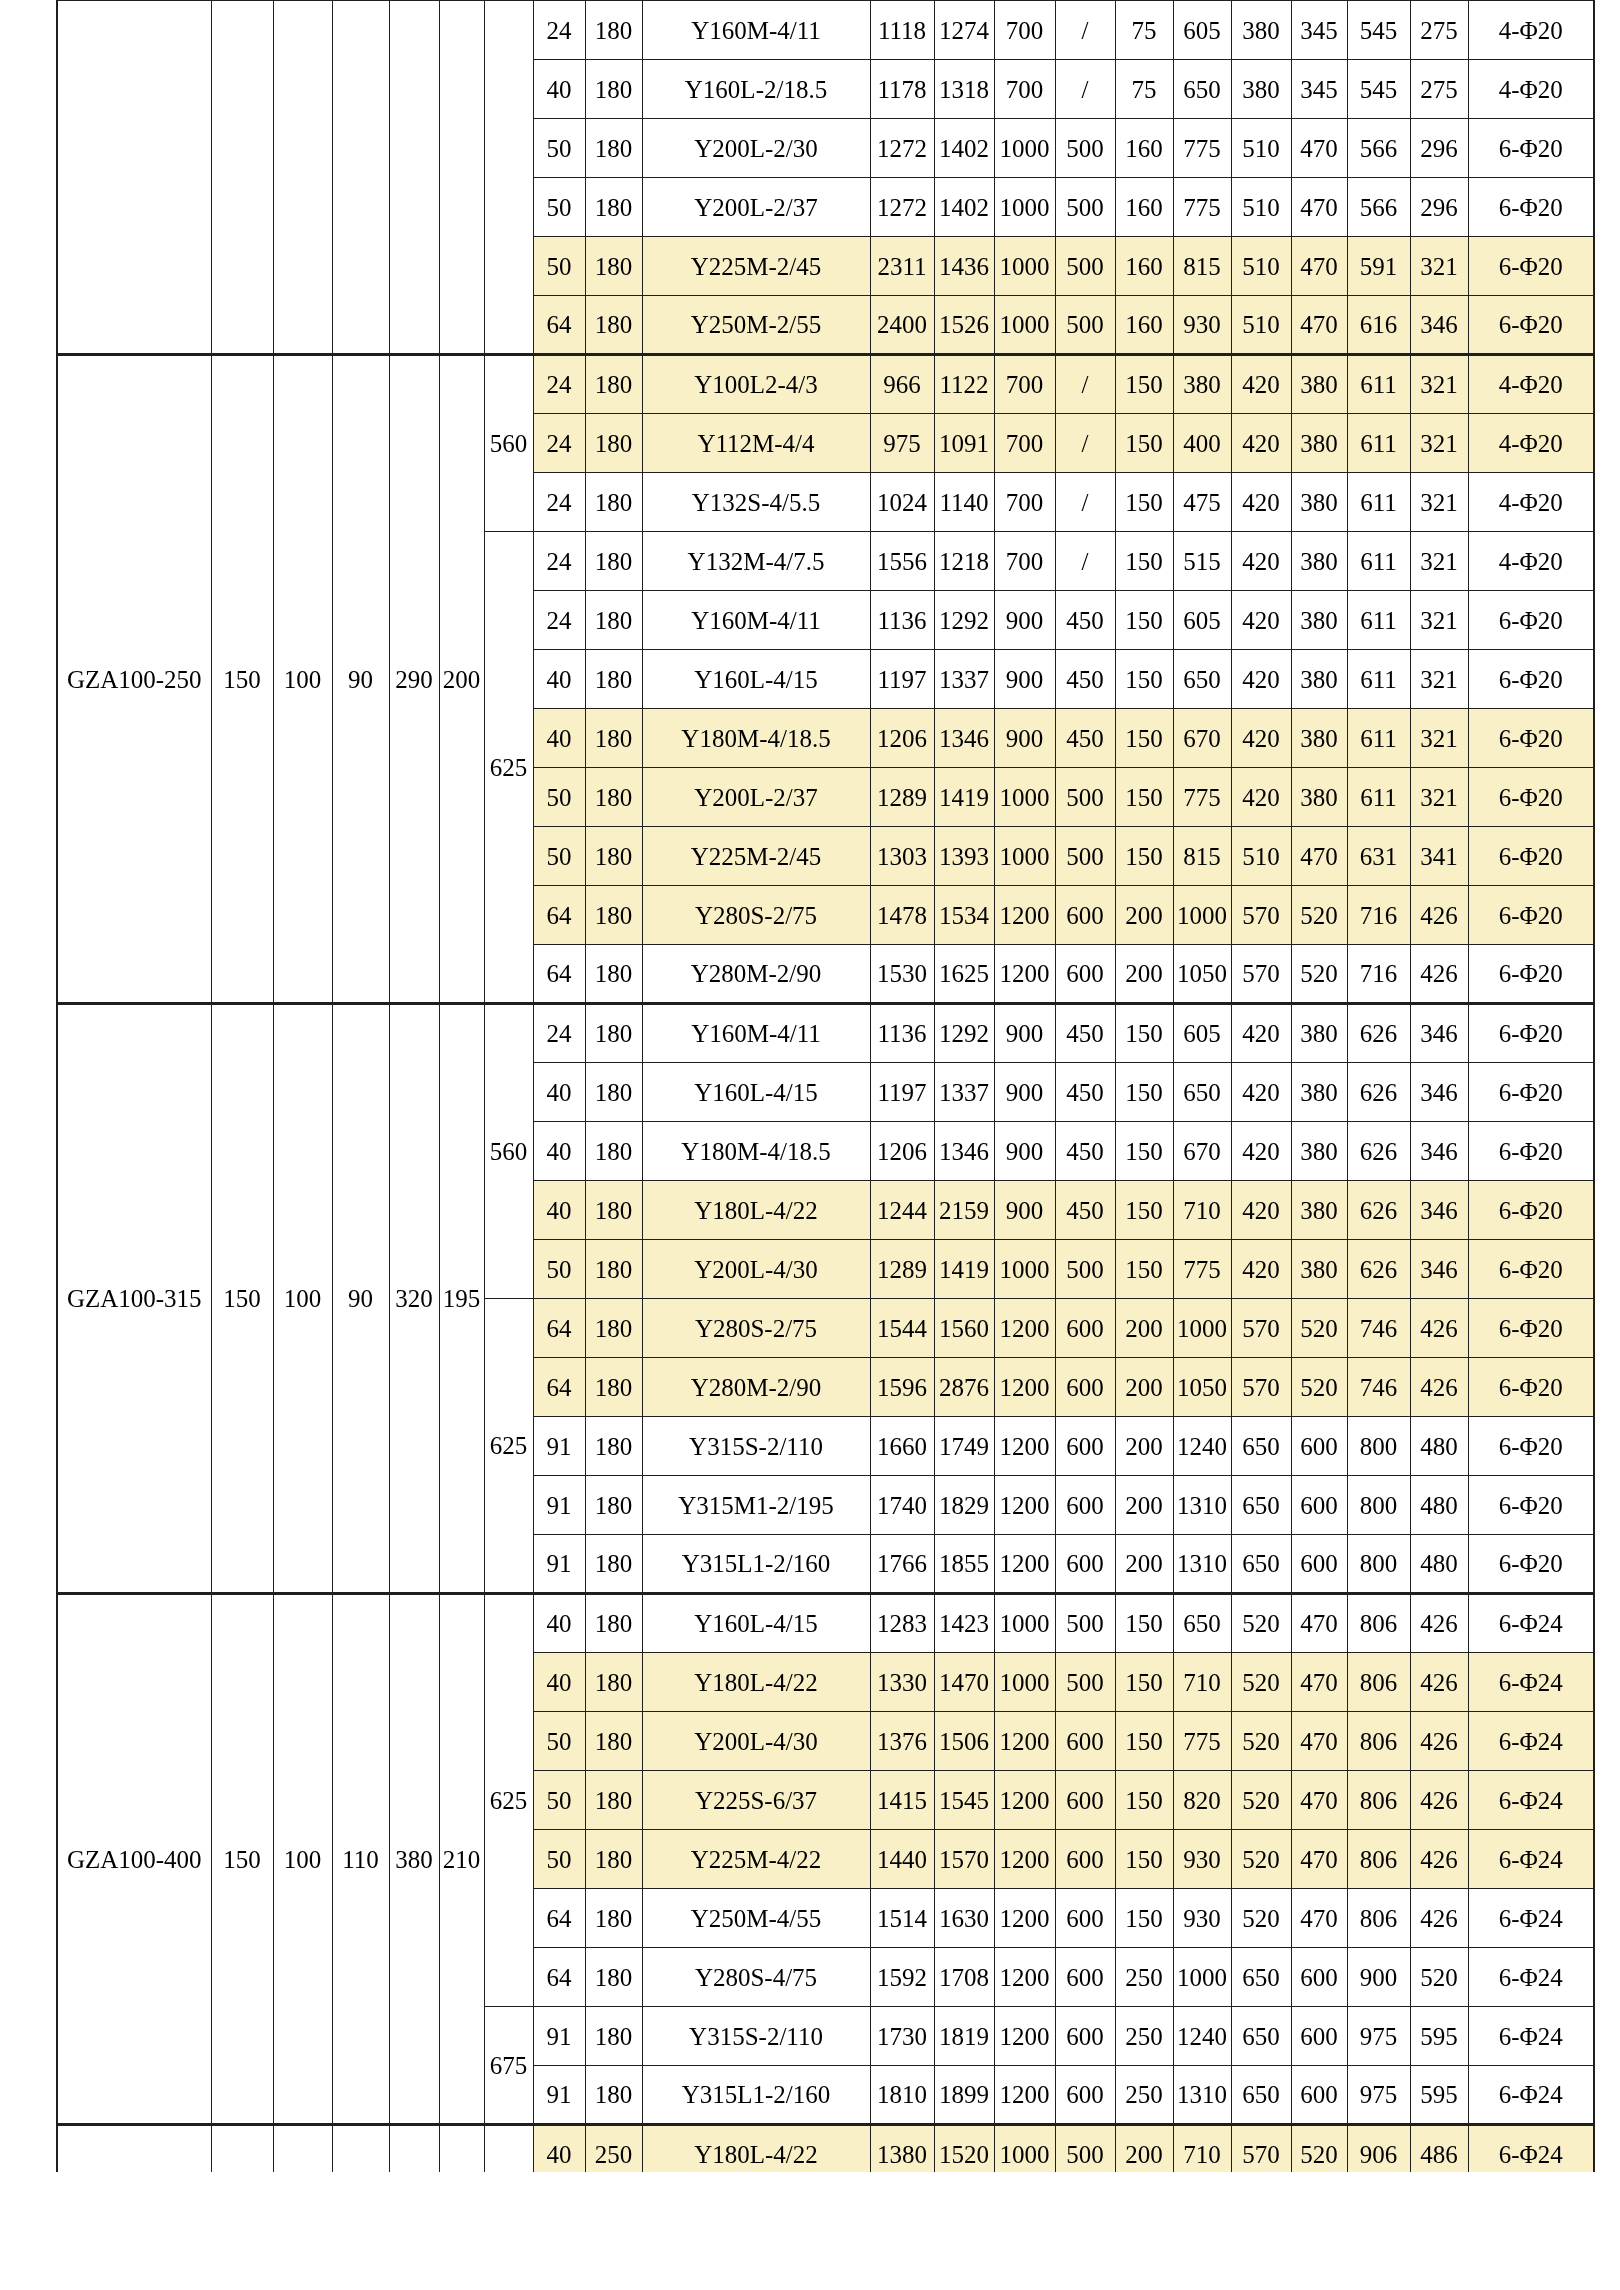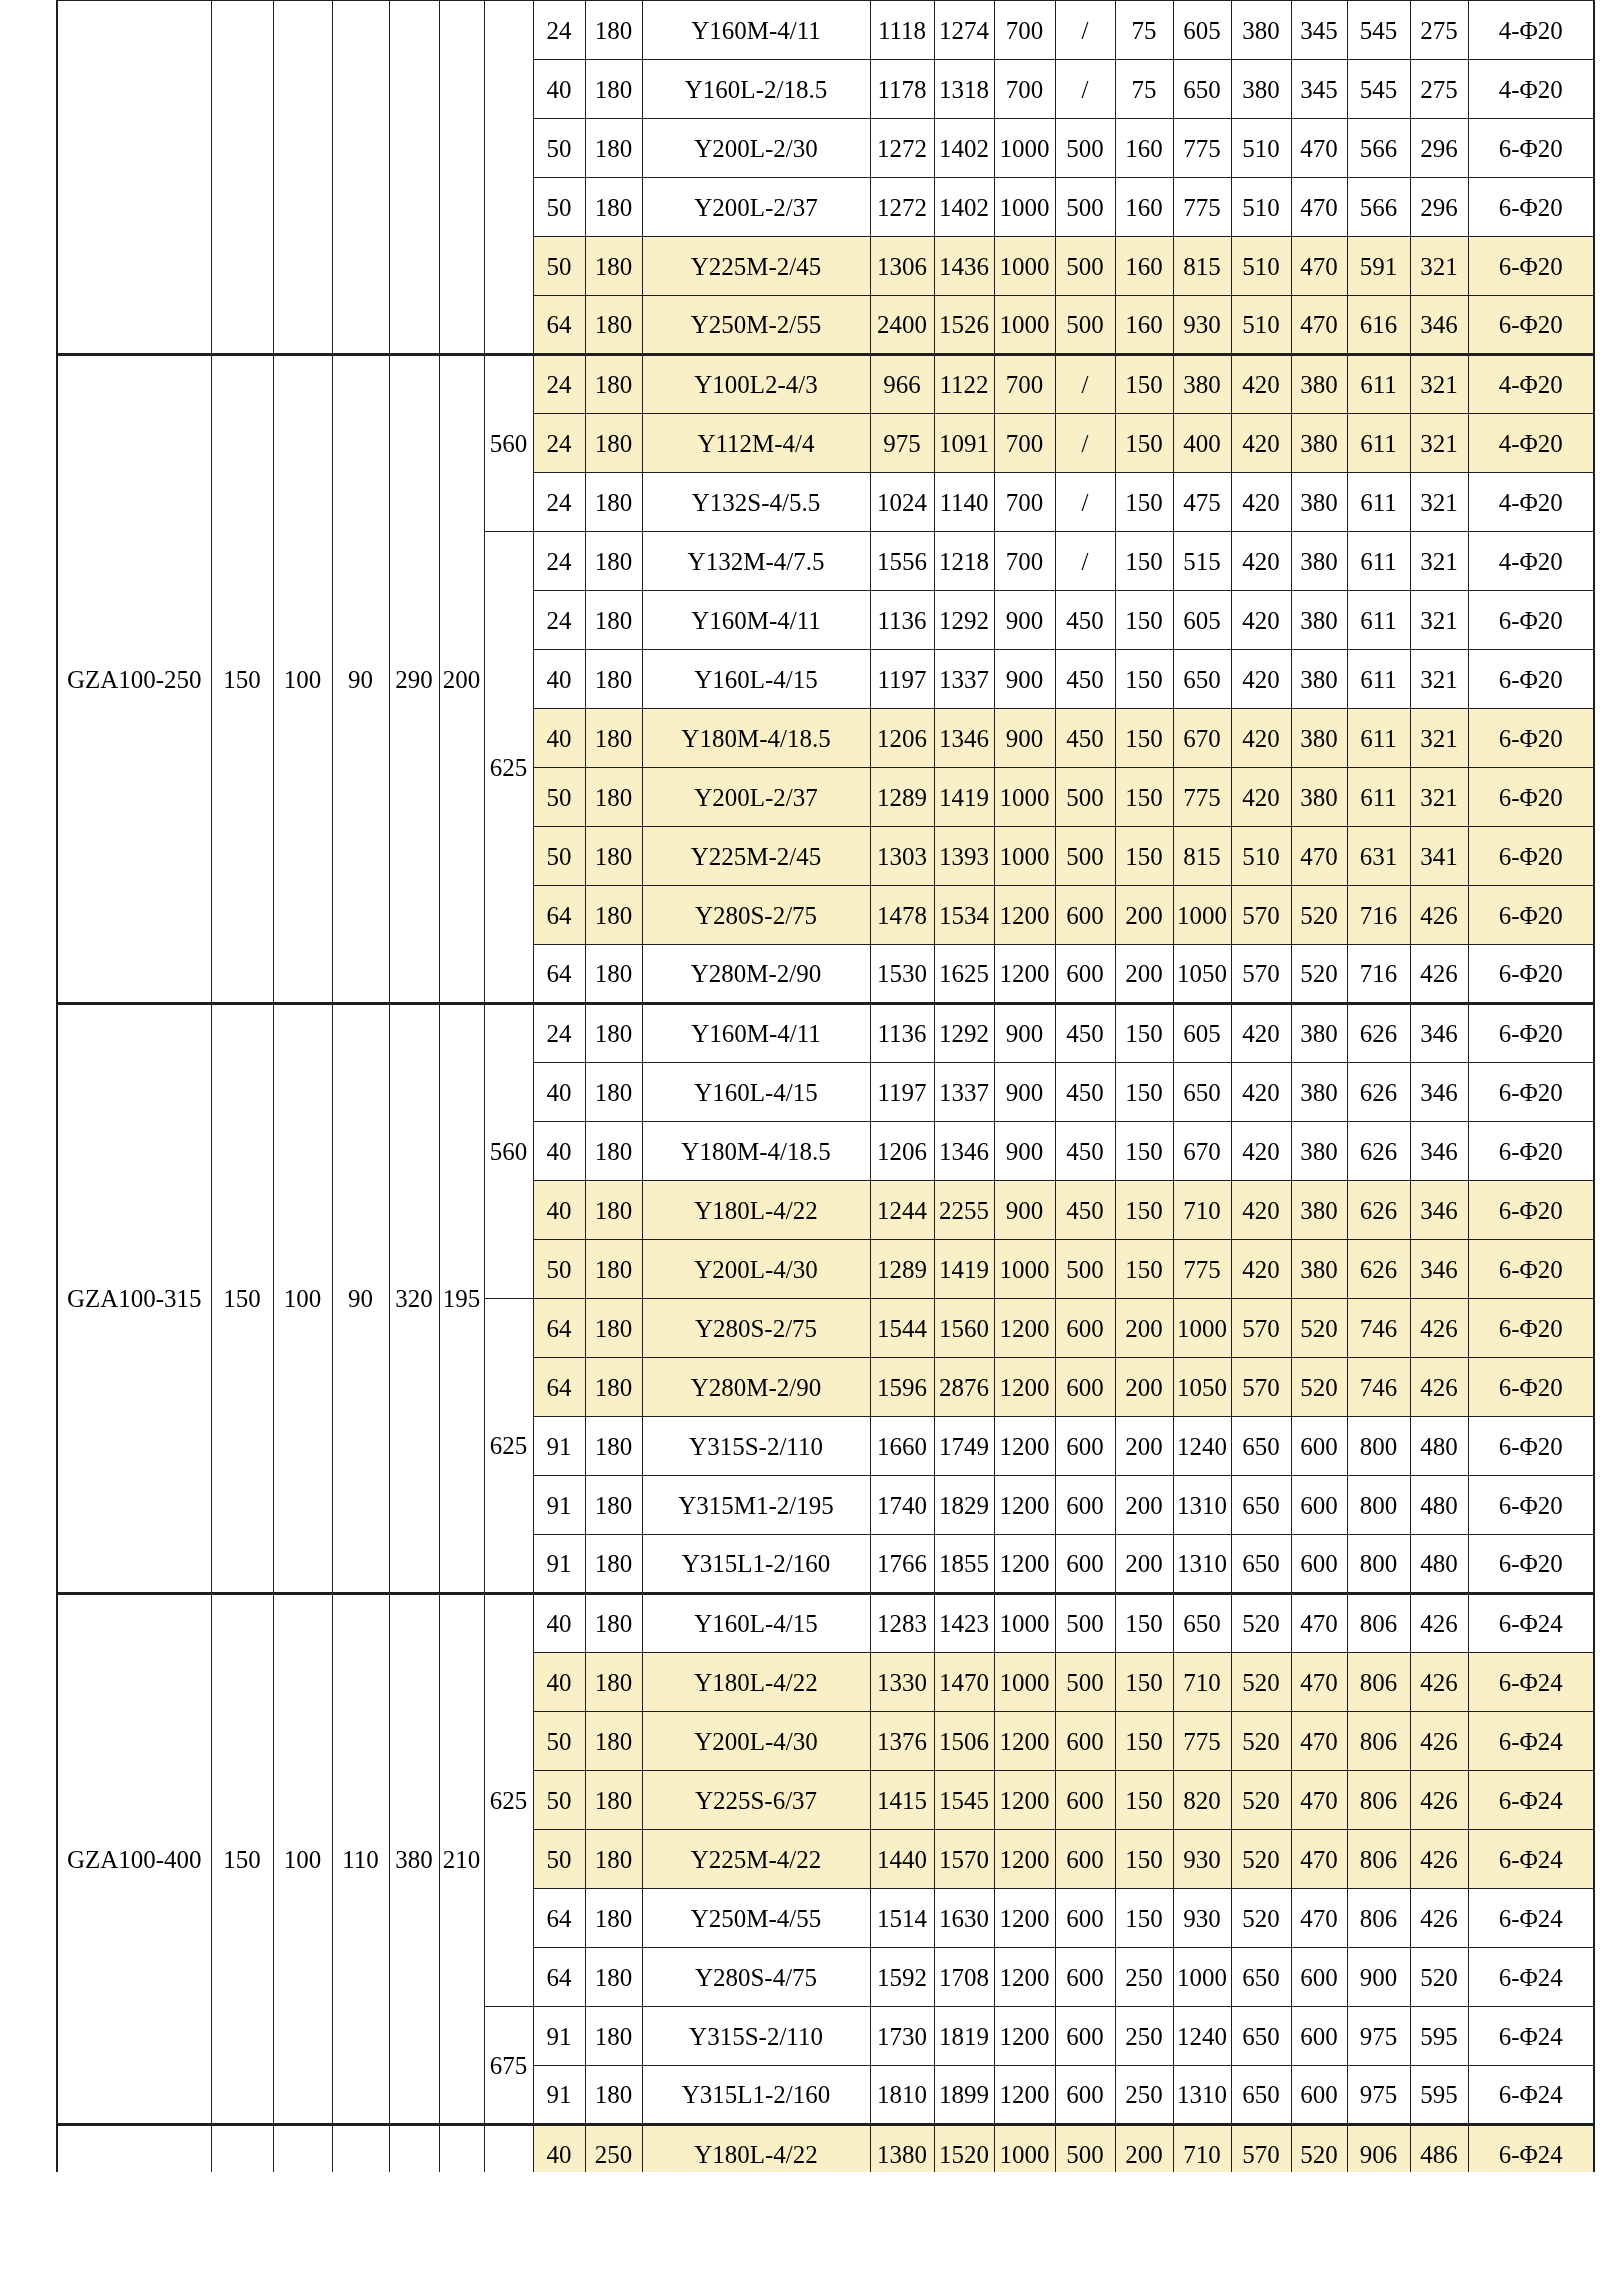--- a/index.html
+++ b/index.html
@@ -144,21 +144,21 @@
           <td>510</td>
           <td>470</td>
           <td>566</td>
           <td>296</td>
           <td>6-Φ20</td>
         </tr>
         <tr>
           <td class="hl">50</td>
           <td class="hl">180</td>
           <td class="hl">Y225M-2/45</td>
-          <td class="hl">1306</td>
+          <td class="hl">2311</td>
           <td class="hl">1436</td>
           <td class="hl">1000</td>
           <td class="hl">500</td>
           <td class="hl">160</td>
           <td class="hl">815</td>
           <td class="hl">510</td>
           <td class="hl">470</td>
           <td class="hl">591</td>
           <td class="hl">321</td>
           <td class="hl">6-Φ20</td>
@@ -416,21 +416,21 @@
           <td>380</td>
           <td>626</td>
           <td>346</td>
           <td>6-Φ20</td>
         </tr>
         <tr>
           <td class="hl">40</td>
           <td class="hl">180</td>
           <td class="hl">Y180L-4/22</td>
           <td class="hl">1244</td>
-          <td class="hl">2255</td>
+          <td class="hl">2159</td>
           <td class="hl">900</td>
           <td class="hl">450</td>
           <td class="hl">150</td>
           <td class="hl">710</td>
           <td class="hl">420</td>
           <td class="hl">380</td>
           <td class="hl">626</td>
           <td class="hl">346</td>
           <td class="hl">6-Φ20</td>
         </tr>

